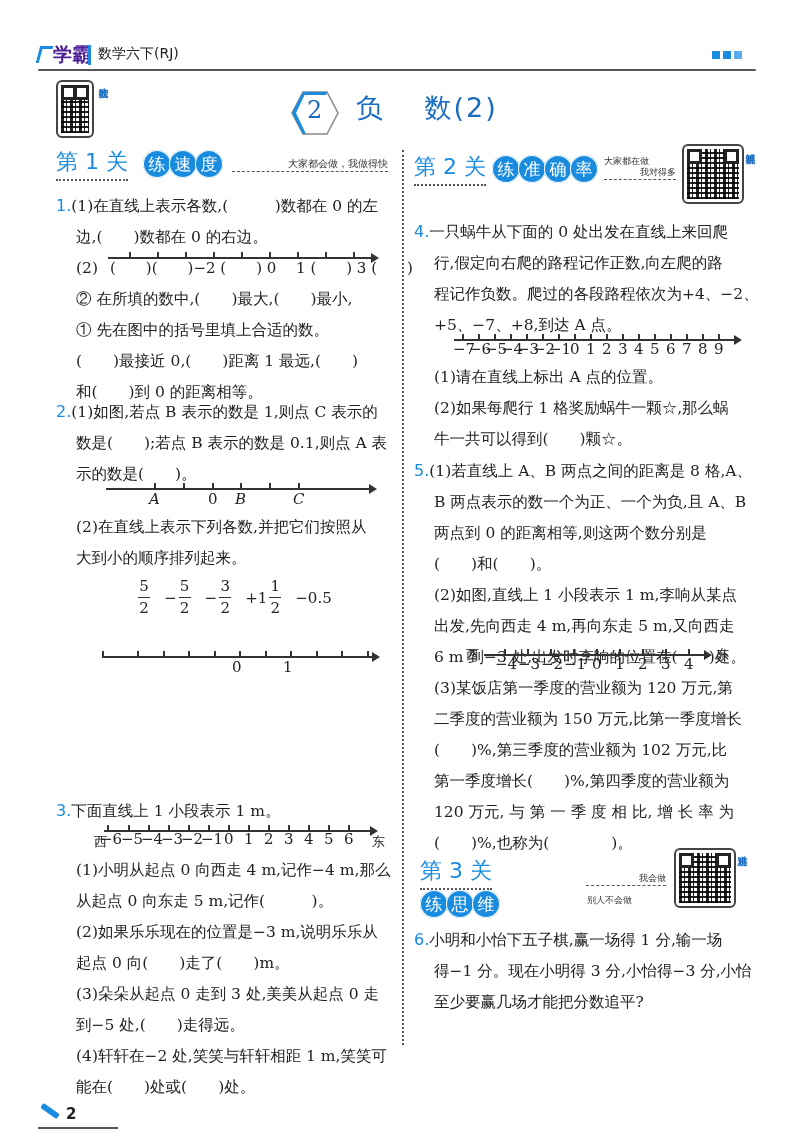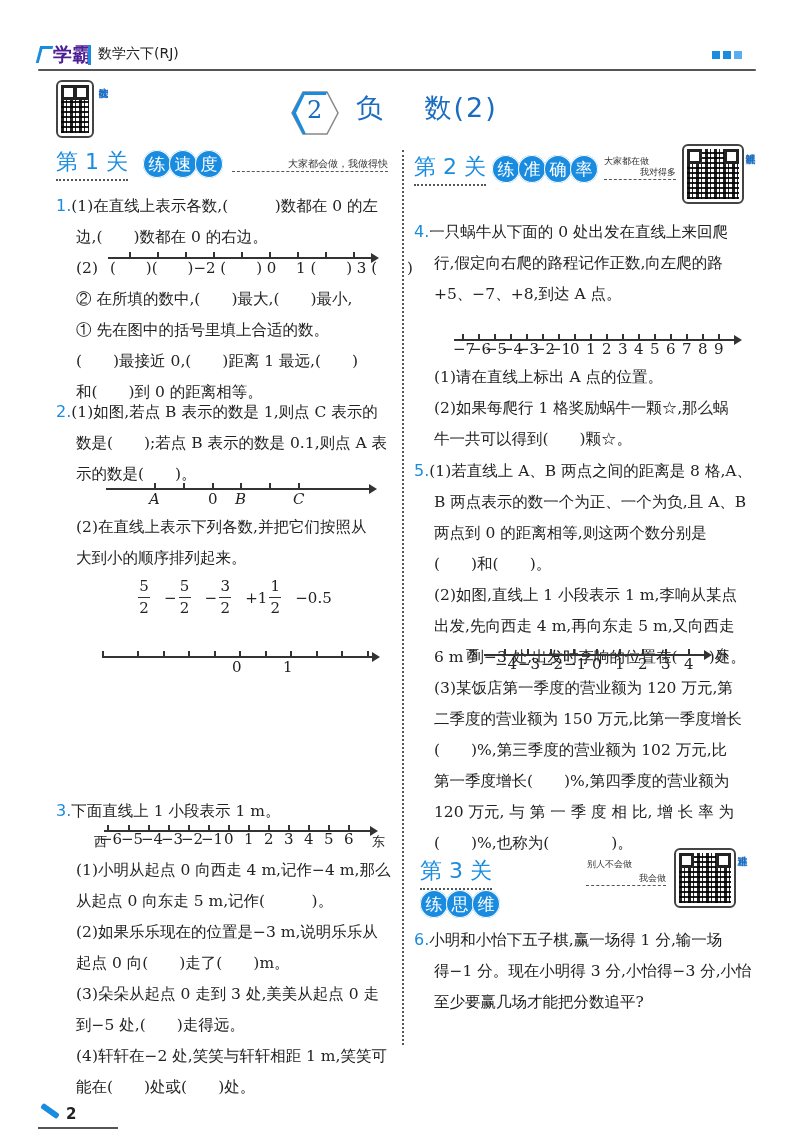--- a/index.html
+++ b/index.html
@@ -258,20 +258,21 @@
 <div class="abs lvl-slogan" style="left:604px;top:155px;font-family:'DejaVu Sans',sans-serif;font-size:9px;">大家都在做</div>
 <div class="abs lvl-slogan lvl-dash" style="left:604px;top:166px;width:72px;text-align:right;font-family:'DejaVu Sans',sans-serif;font-size:9px;">我对得多</div>
 <div class="abs qr" style="left:682px;top:144px;width:62px;height:60px;">
     <div class="qr-inner"></div>
   </div>
 <div class="abs qr-vtext" style="left:743px;top:146px;">视频讲解</div>
 
 <div class="abs q" style="left:414px;top:216px;width:360px;">
   <div class="line"><span class="num">4.</span><span>一只蜗牛从下面的 0 处出发在直线上来回爬</span></div>
   <div class="line ind">行,假定向右爬的路程记作正数,向左爬的路</div>
+  <div class="line ind">程记作负数。爬过的各段路程依次为+4、−2、</div>
   <div class="line ind">+5、−7、+8,到达 A 点。</div>
 </div>
 <div class="nl" style="left:454px;top:339px;width:282px;">
   <div class="tick" style="left:8px"></div>
     <div class="tick" style="left:24px"></div>
     <div class="tick" style="left:40px"></div>
     <div class="tick" style="left:56px"></div>
   <div class="tick" style="left:72px"></div>
     <div class="tick" style="left:88px"></div>
     <div class="tick" style="left:104px"></div>
@@ -354,21 +355,21 @@
 </div>
 
 <div class="abs lvl" style="left:414px;top:856px;flex-direction:column;">
   <span class="lvl-num">第 3 关</span>
   <span class="lvl-badges">
     <span>练</span>
     <span>思</span>
     <span>维</span>
   </span>
 </div>
-<div class="abs lvl-slogan" style="left:587px;top:858px;font-family:'DejaVu Sans',sans-serif;font-size:9px;">别人不会做</div>
+<div class="abs lvl-slogan" style="left:587px;top:894px;font-family:'DejaVu Sans',sans-serif;font-size:9px;">别人不会做</div>
 <div class="abs lvl-slogan lvl-dash" style="left:586px;top:872px;width:80px;text-align:right;font-family:'DejaVu Sans',sans-serif;font-size:9px;">我会做</div>
 <div class="abs qr" style="left:674px;top:848px;width:62px;height:60px;">
     <div class="qr-inner"></div>
   </div>
 <div class="abs qr-vtext" style="left:735px;top:848px;">重难精讲</div>
 
 <div class="abs q" style="left:414px;top:924px;width:360px;">
   <div class="line"><span class="num">6.</span><span>小明和小怡下五子棋,赢一场得 1 分,输一场</span></div>
   <div class="line ind">得−1 分。现在小明得 3 分,小怡得−3 分,小怡</div>
   <div class="line ind">至少要赢几场才能把分数追平?</div>

